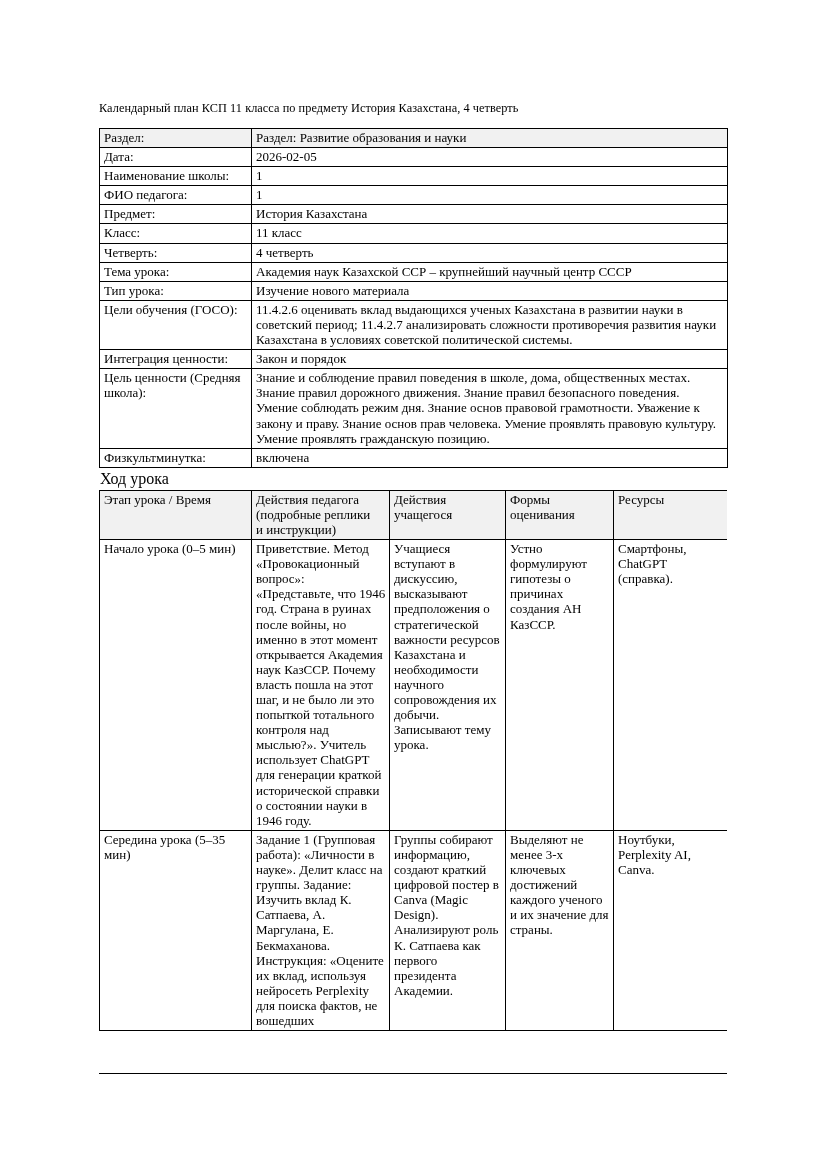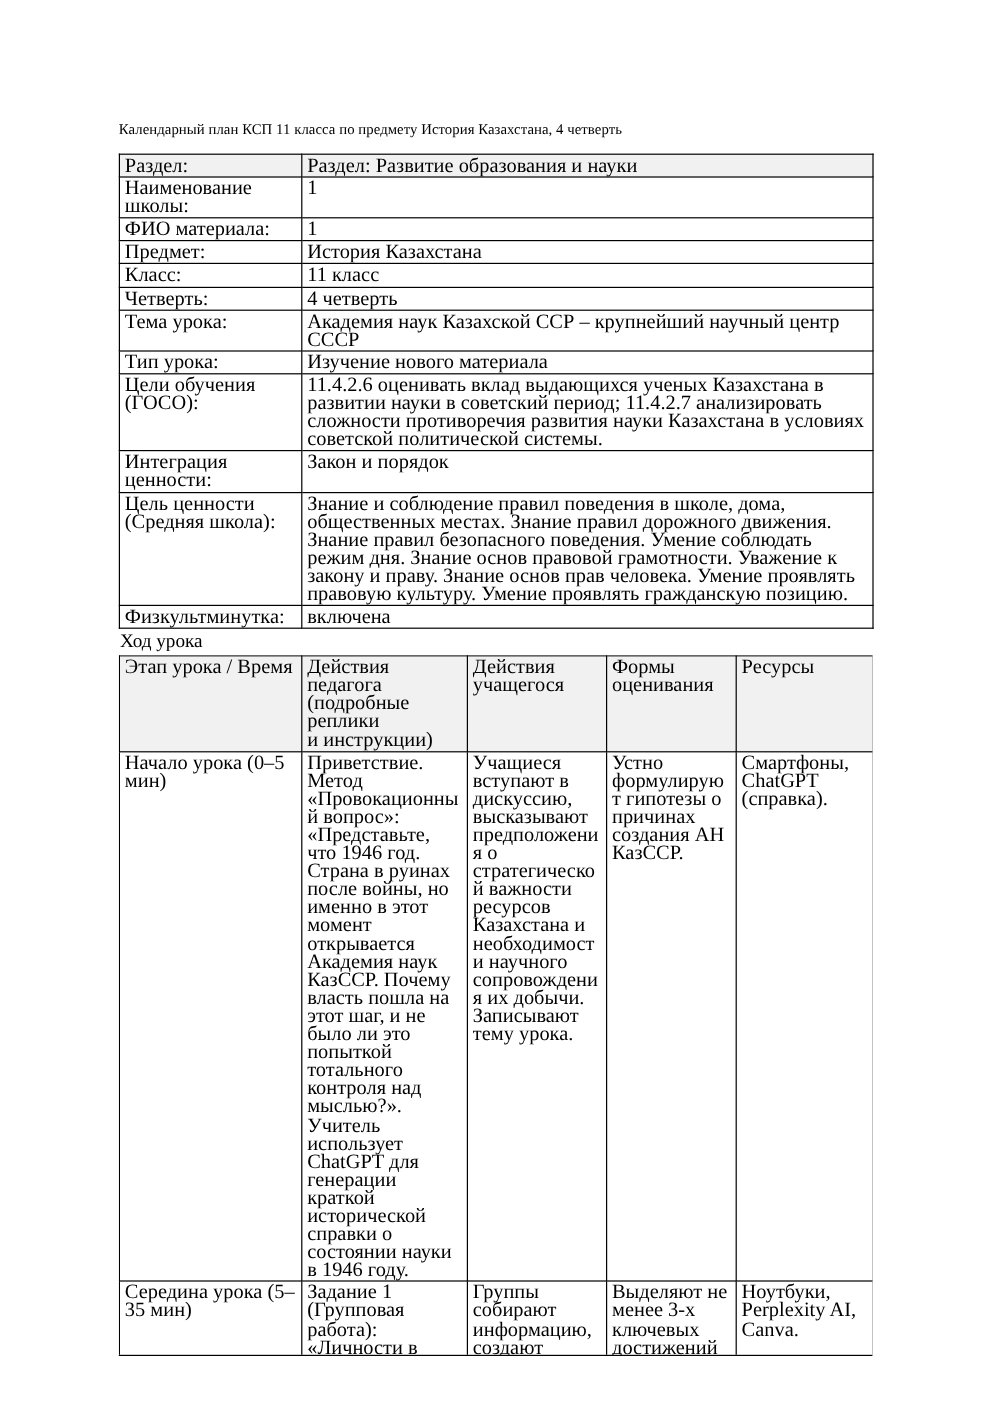--- a/index.html
+++ b/index.html
@@ -25,21 +25,21 @@
     font-size: 12.3px;
     line-height: 16px;
     margin: 0 0 12px 0;
     letter-spacing: 0.05px;
     white-space: nowrap;
   }
   table {
     border-collapse: collapse;
     table-layout: fixed;
     width: 628px;
-    font-size: 17px;
+    font-size: 13px;
     line-height: 15.1px;
   }
   table td, table th {
     border: 1px solid #000000;
     vertical-align: top;
     padding: 1px 3px 2px 4px;
     text-align: left;
     font-weight: normal;
     word-wrap: break-word;
     overflow-wrap: break-word;
@@ -84,25 +84,29 @@
     <colgroup>
       <col class="col-label">
       <col class="col-value">
     </colgroup>
     <tbody>
         <tr class="shaded">
           <td>Раздел:</td>
           <td>Раздел: Развитие образования и науки</td>
         </tr>
         <tr>
+          <td>Дата:</td>
+          <td>2026-02-05</td>
+        </tr>
+        <tr>
           <td>Наименование школы:</td>
           <td>1</td>
         </tr>
         <tr>
-          <td>ФИО материала:</td>
+          <td>ФИО педагога:</td>
           <td>1</td>
         </tr>
         <tr>
           <td>Предмет:</td>
           <td>История Казахстана</td>
         </tr>
         <tr>
           <td>Класс:</td>
           <td>11 класс</td>
         </tr>

